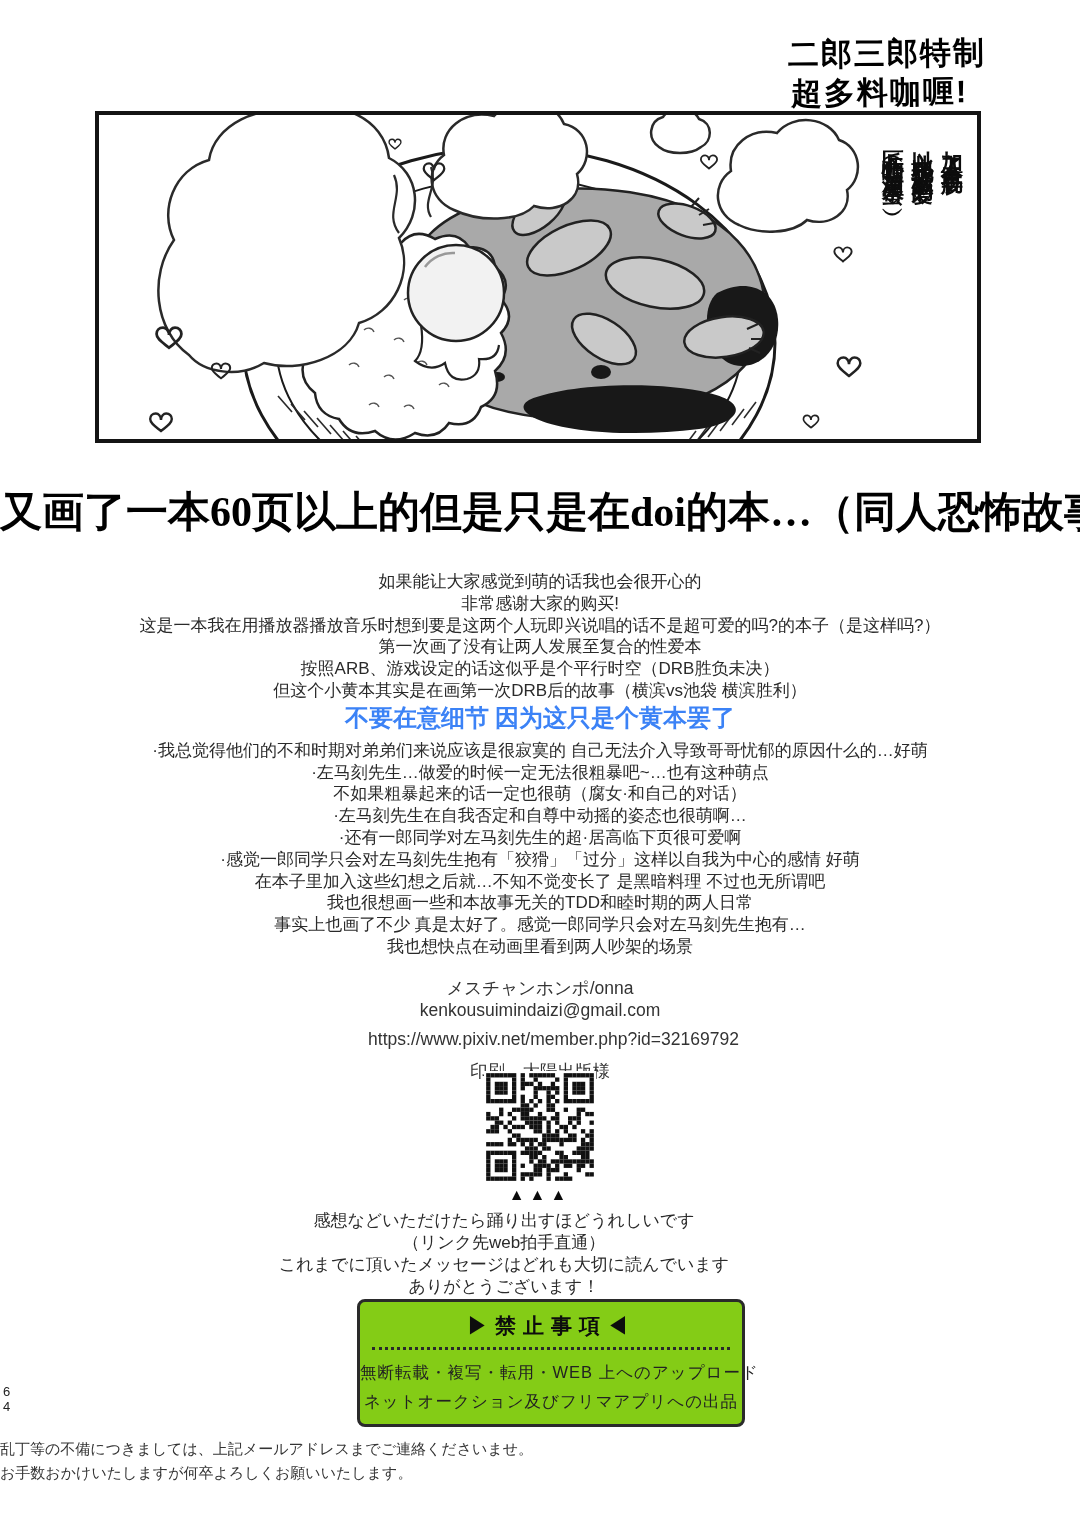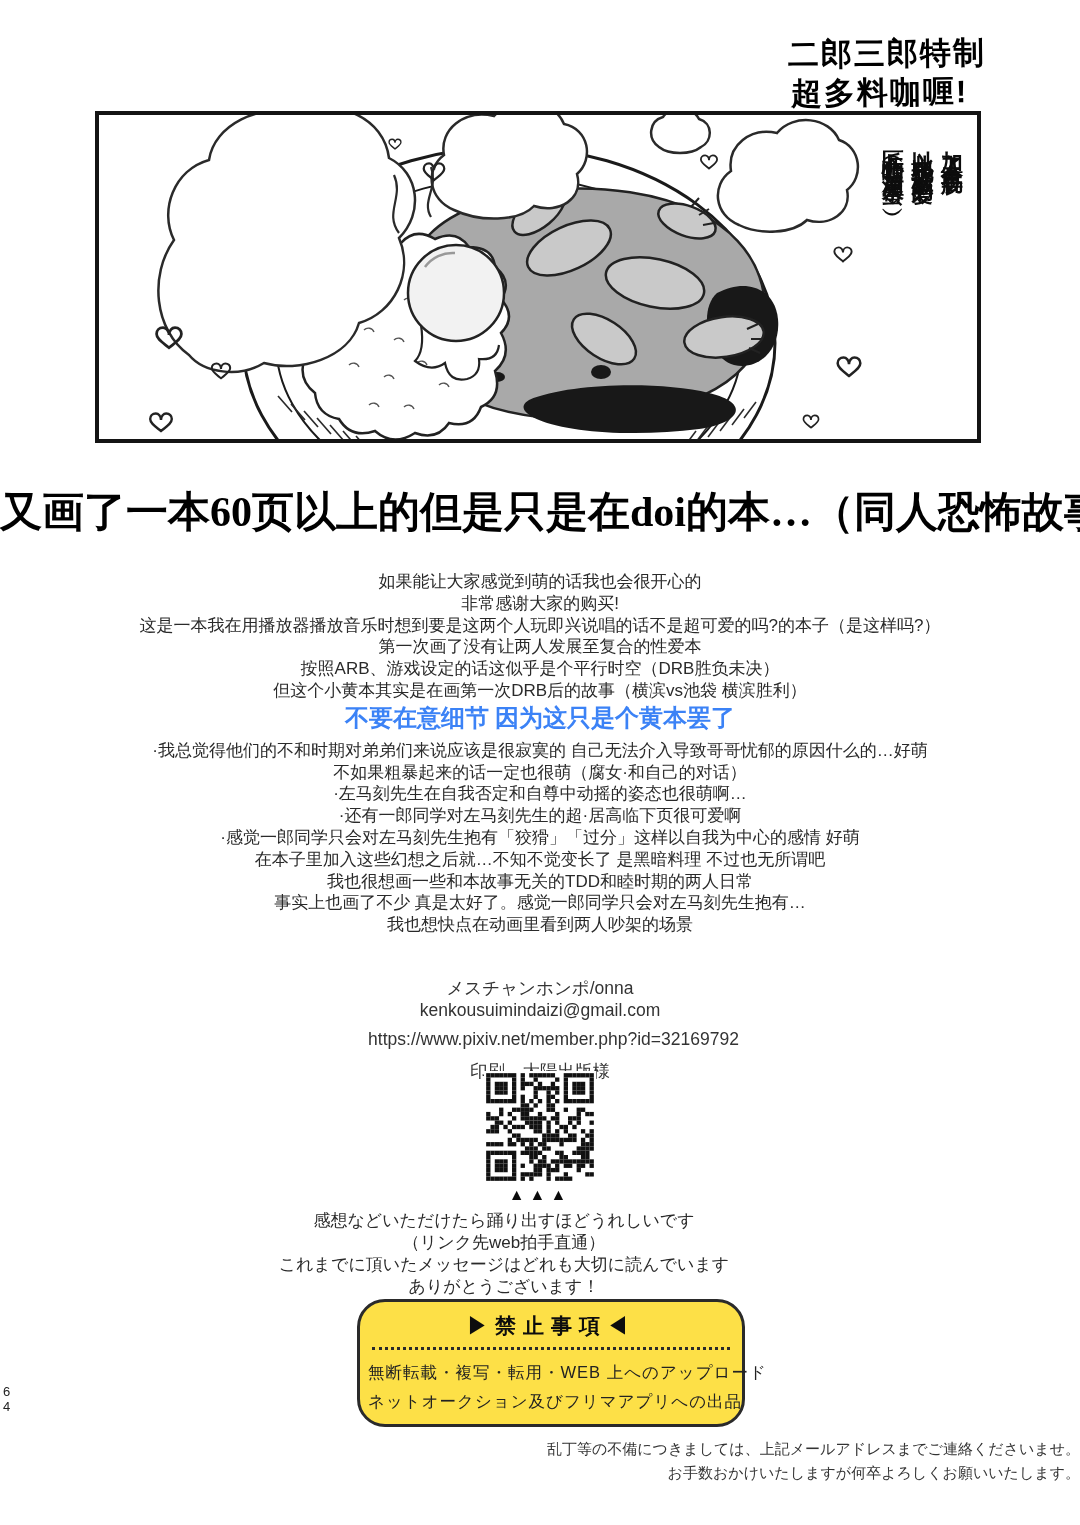--- a/index.html
+++ b/index.html
@@ -40,28 +40,28 @@
   .qrwrap{position:absolute;top:1071px;left:0;width:1080px;text-align:center;}
   svg.qr{width:112px;height:112px;display:block;margin:0 auto;}
   .triangles{font-size:16px;letter-spacing:5px;margin-top:3px;color:#0a0a0a;}
 
   
   .feedback{position:absolute;top:1210px;left:0;width:1008px;text-align:center;
             font-size:17px;line-height:22px;color:#2a2a2a;}
 
   
   .prohibit{position:absolute;left:357px;top:1299px;width:388px;height:128px;
-            border:3px solid #2a2a2a;border-radius:28px;box-sizing:border-box;
-            text-align:center;padding-top:10px;background:#fde047;}
+            border:3px solid #2a2a2a;border-radius:8px;box-sizing:border-box;
+            text-align:center;padding-top:10px;background:#84cc16;}
   .p-title{font-size:21px;font-weight:700;letter-spacing:7px;color:#0d0d0d;}
   .p-dots{border-top:3px dotted #2a2a2a;margin:7px 12px 8px 12px;height:0;}
-  .p-item{font-size:16.5px;letter-spacing:1px;line-height:29px;color:#222;margin-left:8px;}
-
-  
-  .errata{position:absolute;top:1437px;left:0;width:1080px;text-align:right;
+  .p-item{font-size:16.5px;letter-spacing:1px;line-height:29px;color:#222;}
+
+  
+  .errata{position:absolute;top:1437px;left:0;width:1080px;text-align:left;
           font-size:15px;line-height:24px;color:#333;}
 
   
   .pagenum{position:absolute;left:3px;top:1384px;font-size:13px;line-height:15px;color:#222;}
 
   .ln{white-space:nowrap;}
 </style>
 </head>
 <body>
 
@@ -170,20 +170,21 @@
 
   <div class="afterword">
     <div class="ln">如果能让大家感觉到萌的话我也会很开心的</div>
     <div class="ln">非常感谢大家的购买!</div>
     <div class="ln">这是一本我在用播放器播放音乐时想到要是这两个人玩即兴说唱的话不是超可爱的吗?的本子（是这样吗?）</div>
     <div class="ln">第一次画了没有让两人发展至复合的性爱本</div>
     <div class="ln">按照ARB、游戏设定的话这似乎是个平行时空（DRB胜负未决）</div>
     <div class="ln">但这个小黄本其实是在画第一次DRB后的故事（横滨vs池袋 横滨胜利）</div>
     <div class="emphasis ln">不要在意细节 因为这只是个黄本罢了</div>
     <div class="ln">·我总觉得他们的不和时期对弟弟们来说应该是很寂寞的 自己无法介入导致哥哥忧郁的原因什么的…好萌</div>
+    <div class="ln">·左马刻先生…做爱的时候一定无法很粗暴吧~…也有这种萌点</div>
     <div class="ln">不如果粗暴起来的话一定也很萌（腐女·和自己的对话）</div>
     <div class="ln">·左马刻先生在自我否定和自尊中动摇的姿态也很萌啊…</div>
     <div class="ln">·还有一郎同学对左马刻先生的超·居高临下页很可爱啊</div>
     <div class="ln">·感觉一郎同学只会对左马刻先生抱有「狡猾」「过分」这样以自我为中心的感情 好萌</div>
     <div class="ln">在本子里加入这些幻想之后就…不知不觉变长了 是黑暗料理 不过也无所谓吧</div>
     <div class="ln">我也很想画一些和本故事无关的TDD和睦时期的两人日常</div>
     <div class="ln">事实上也画了不少 真是太好了。感觉一郎同学只会对左马刻先生抱有…</div>
     <div class="ln">我也想快点在动画里看到两人吵架的场景</div>
   </div>
 

